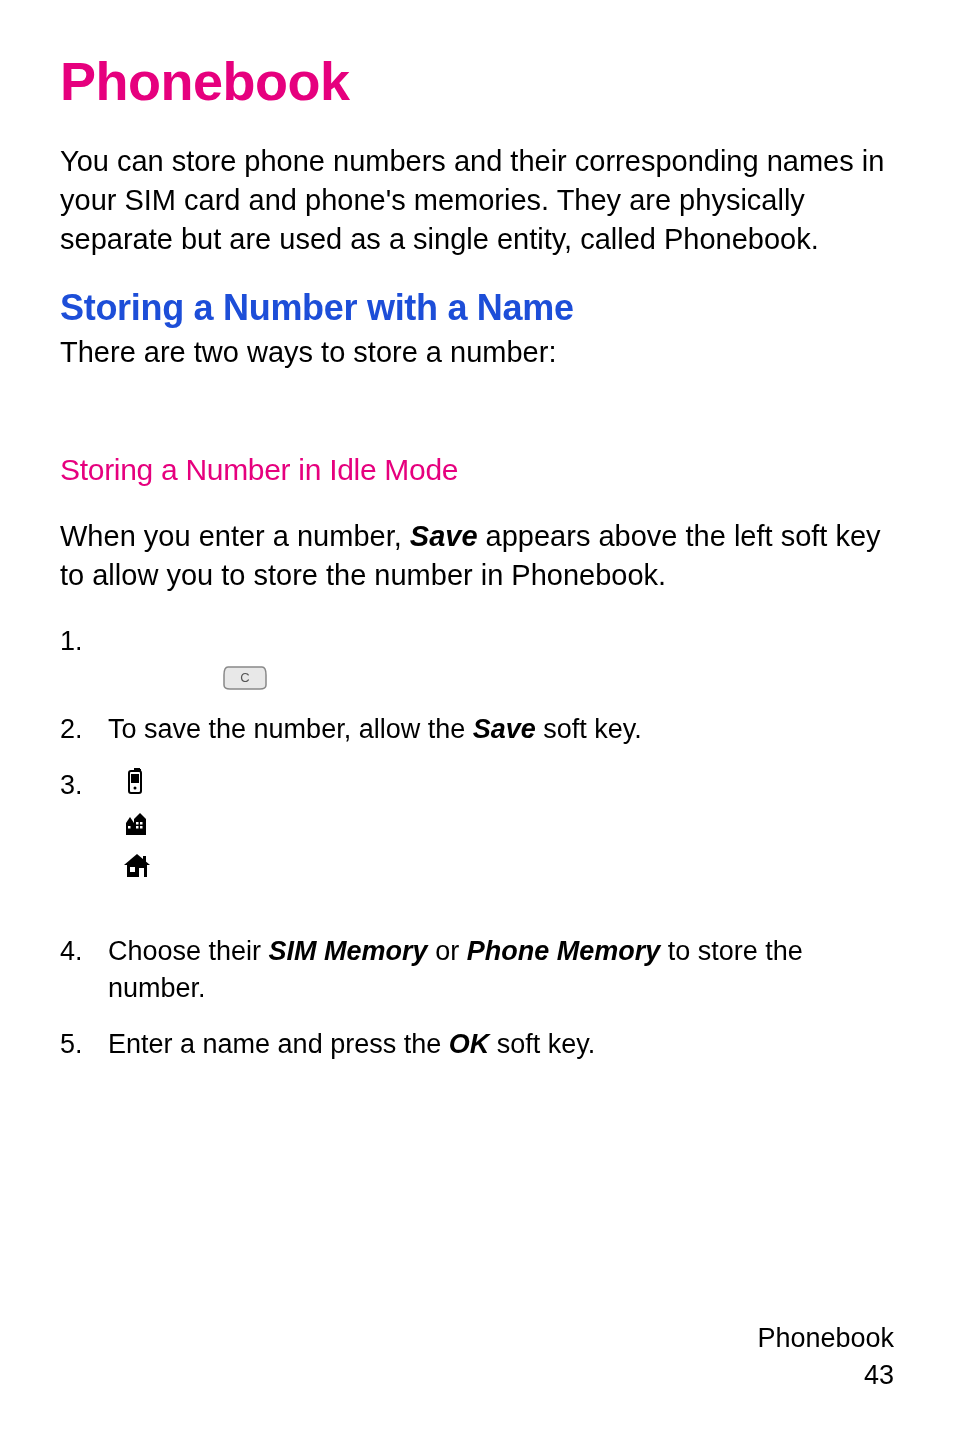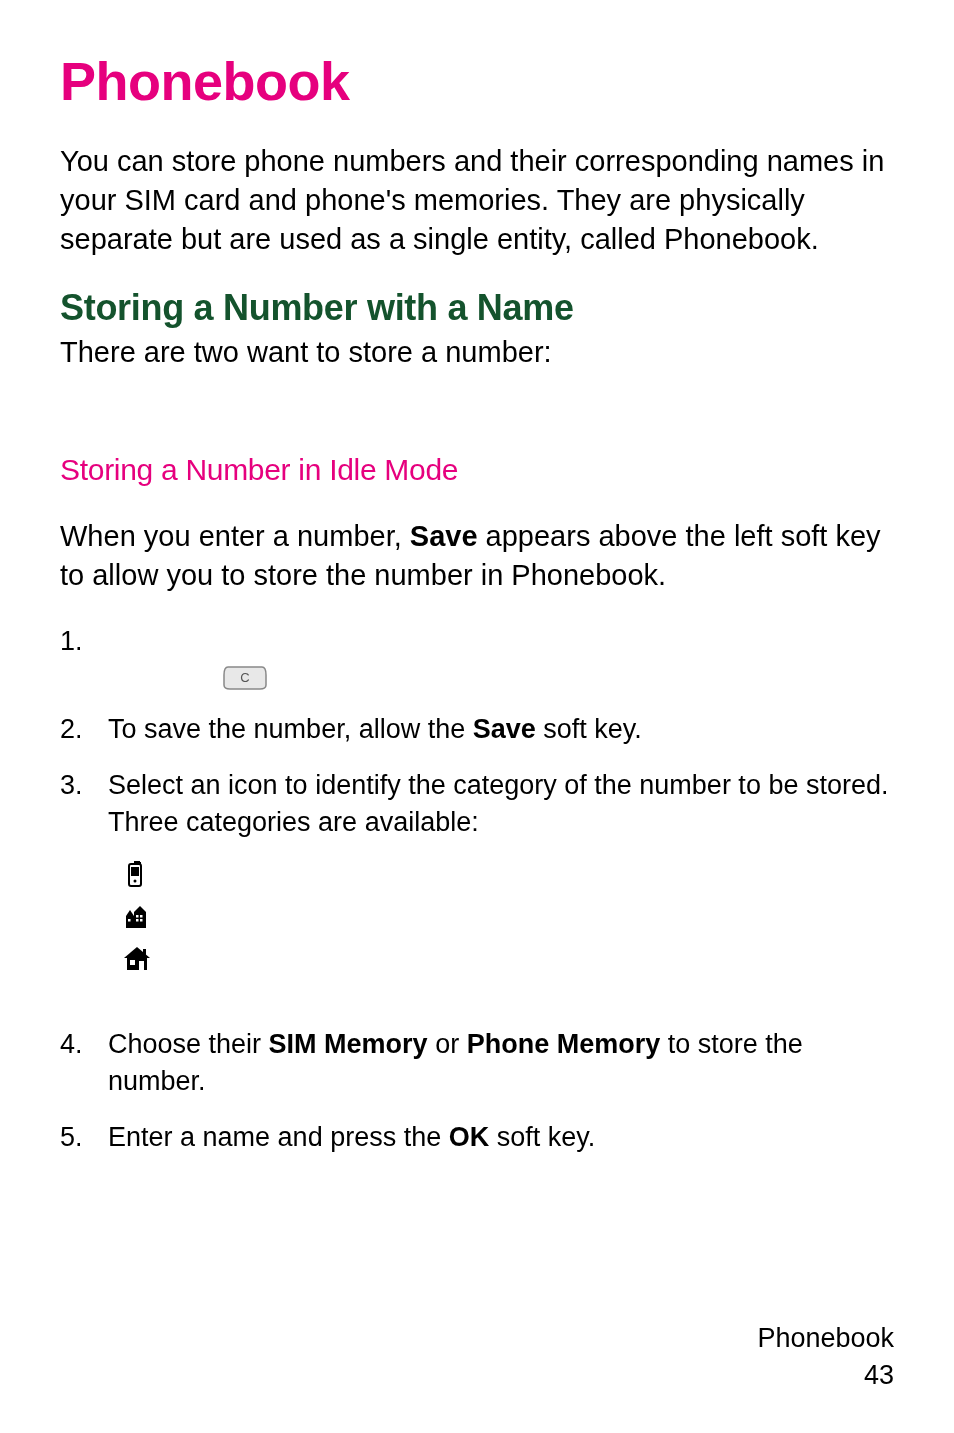--- a/index.html
+++ b/index.html
@@ -23,21 +23,21 @@
     .body-text {
       font-size: 29px;
       line-height: 1.35;
       color: #000000;
       margin-bottom: 28px;
     }
     .h2 {
       font-family: 'Arial Narrow', Arial, sans-serif;
       font-weight: bold;
       font-size: 36px;
-      color: #14532d;
+      color: #1d4ed8;
       margin-bottom: 4px;
       letter-spacing: -0.3px;
     }
     .h3 {
       font-family: 'Arial Narrow', Arial, sans-serif;
       font-weight: normal;
       font-size: 30px;
       color: #e6007e;
       margin-top: 80px;
       margin-bottom: 30px;
@@ -74,31 +74,31 @@
       margin-bottom: 50px;
     }
     .footer {
       position: absolute;
       right: 60px;
       bottom: 40px;
       text-align: right;
       font-size: 27px;
       line-height: 1.35;
     }
-    strong { font-weight: bold; }
+    strong { font-weight: bold; font-style: italic; }
   </style>
 </head>
 <body>
 
 <h1 class="title">Phonebook</h1>
 
 <p class="body-text">You can store phone numbers and their corresponding names in your SIM card and phone's memories. They are physically separate but are used as a single entity, called Phonebook.</p>
 
 <h2 class="h2">Storing a Number with a Name</h2>
-<p class="body-text">There are two want to store a number:</p>
+<p class="body-text">There are two ways to store a number:</p>
 
 <h3 class="h3">Storing a Number in Idle Mode</h3>
 
 <p class="body-text">
   <span>When you enter a number, </span><strong>Save</strong><span> appears above the left soft key to allow you to store the number in Phonebook.</span>
 </p>
 
 <div class="ol">
 
   <div class="li">
@@ -112,21 +112,20 @@
     </svg>
   </div>
 
   <div class="li">
     <span class="num">2.</span>
     <span>To save the number, allow the </span><strong>Save</strong><span> soft key.</span>
   </div>
 
   <div class="li">
     <span class="num">3.</span>
-    <span>Select an icon to identify the category of the number to be stored. Three categories are available:</span>
   </div>
 
   <div class="icon-col">
     <span>
       <svg width="30" height="30" viewBox="0 0 30 30">
         <rect x="9" y="4" width="12" height="22" rx="2" fill="none" stroke="#000" stroke-width="2"></rect>
         <rect x="11" y="7" width="8" height="9" fill="#000"></rect>
         <line x1="14" y1="2" x2="20" y2="2" stroke="#000" stroke-width="2"></line>
         <line x1="20" y1="2" x2="20" y2="5" stroke="#000" stroke-width="2"></line>
         <circle cx="15" cy="21" r="1.5" fill="#000"></circle>

